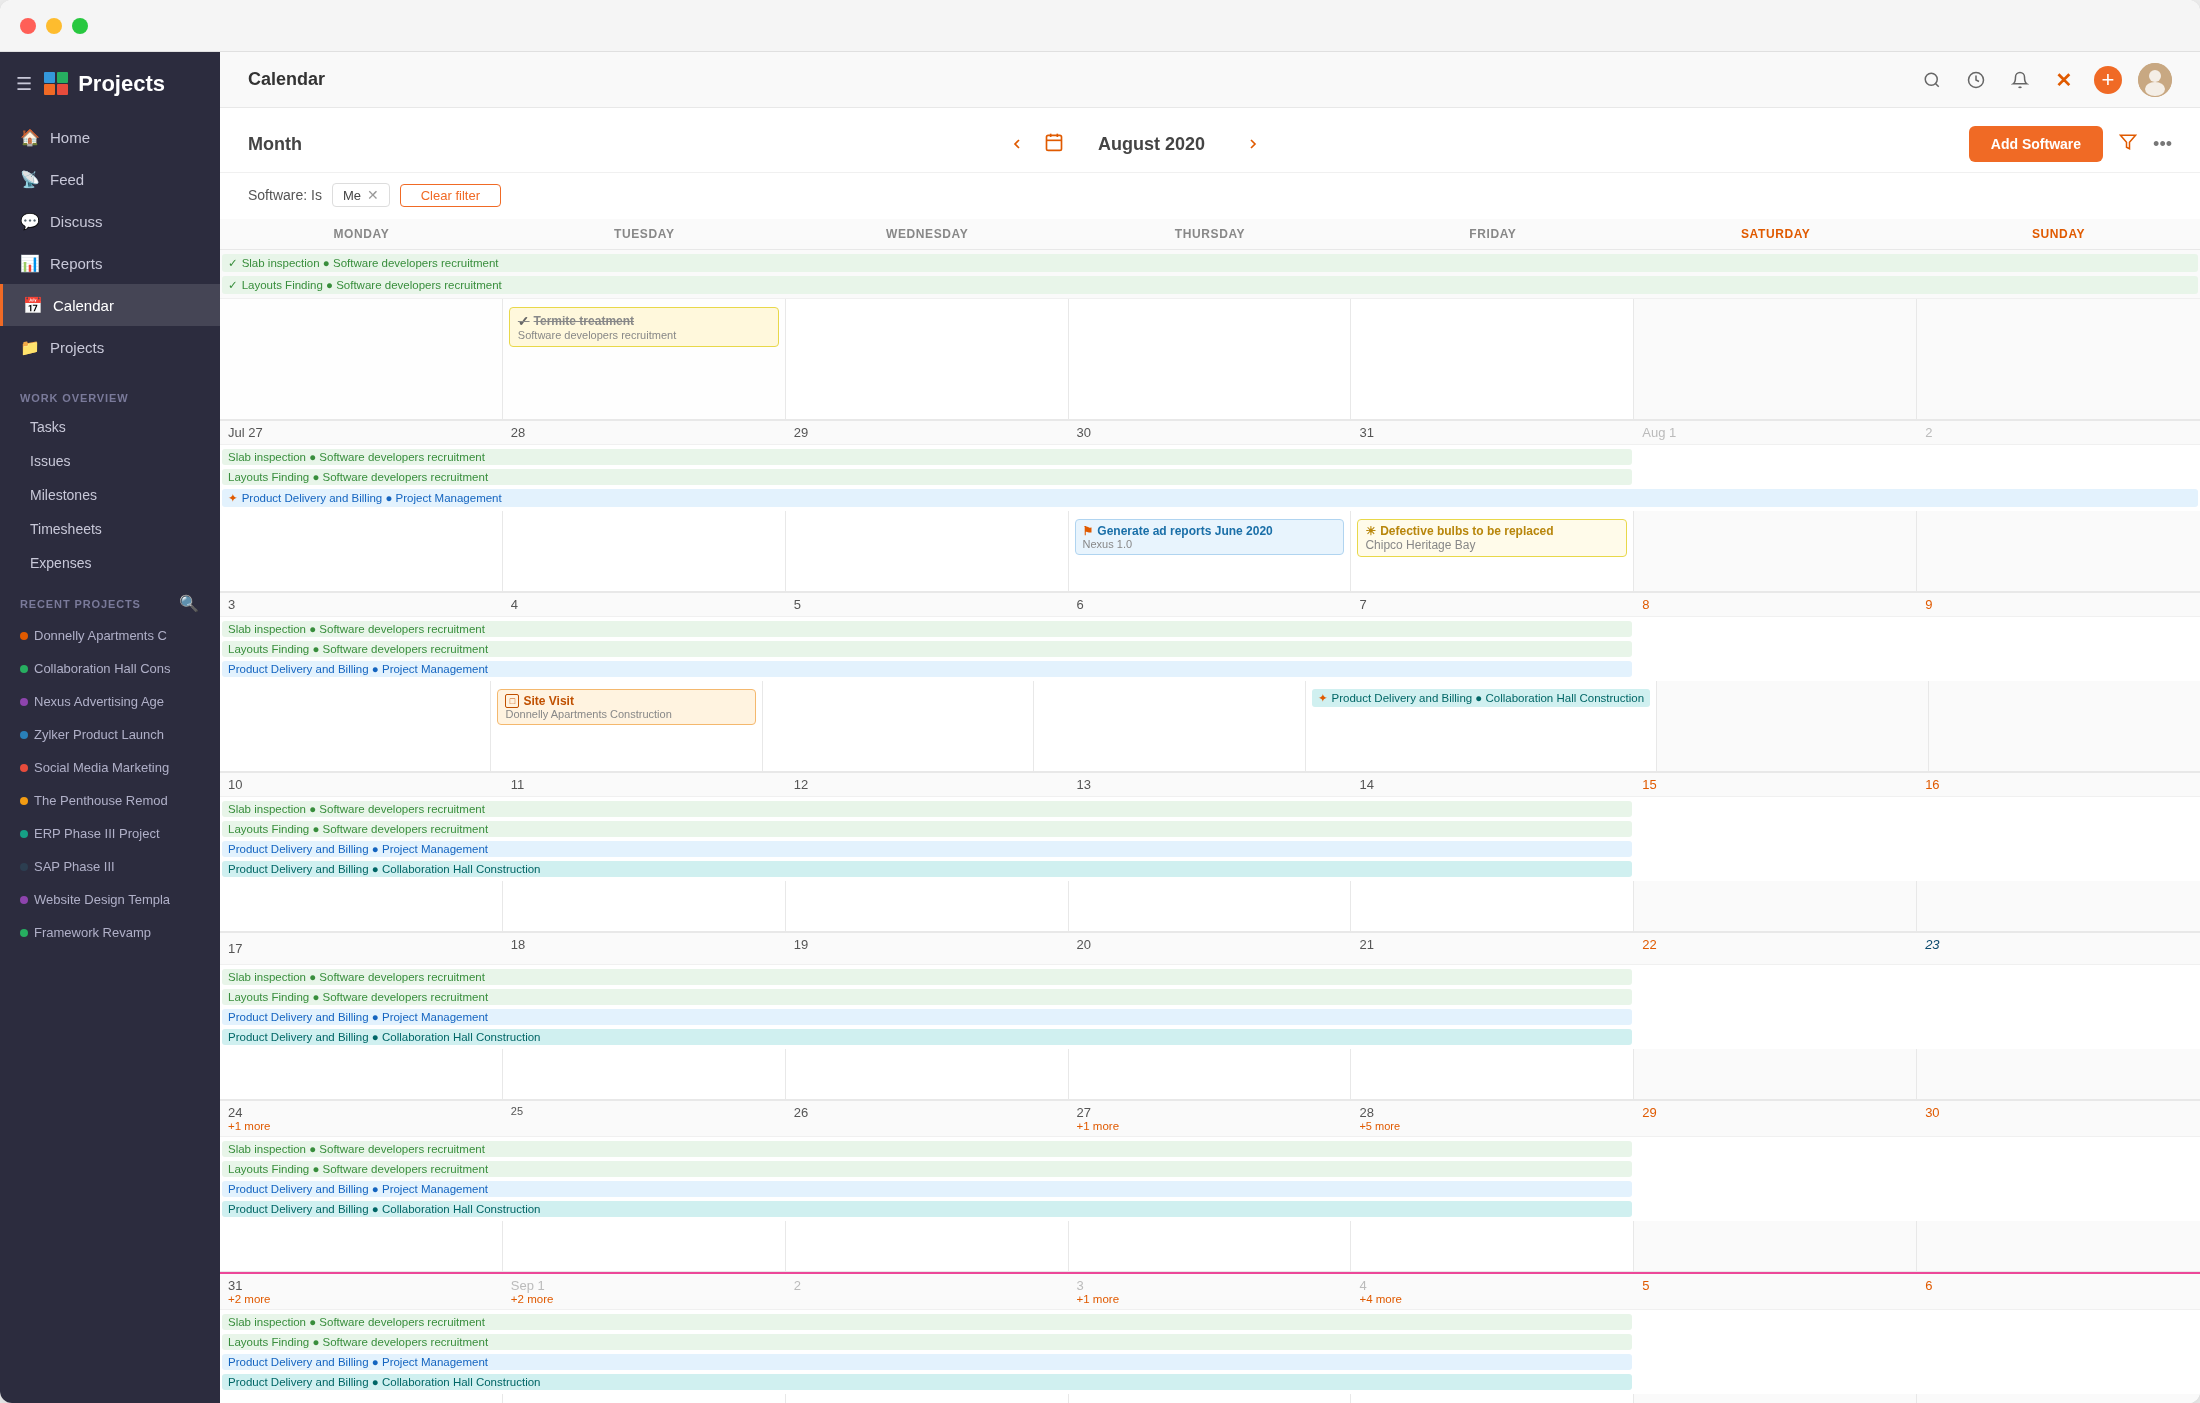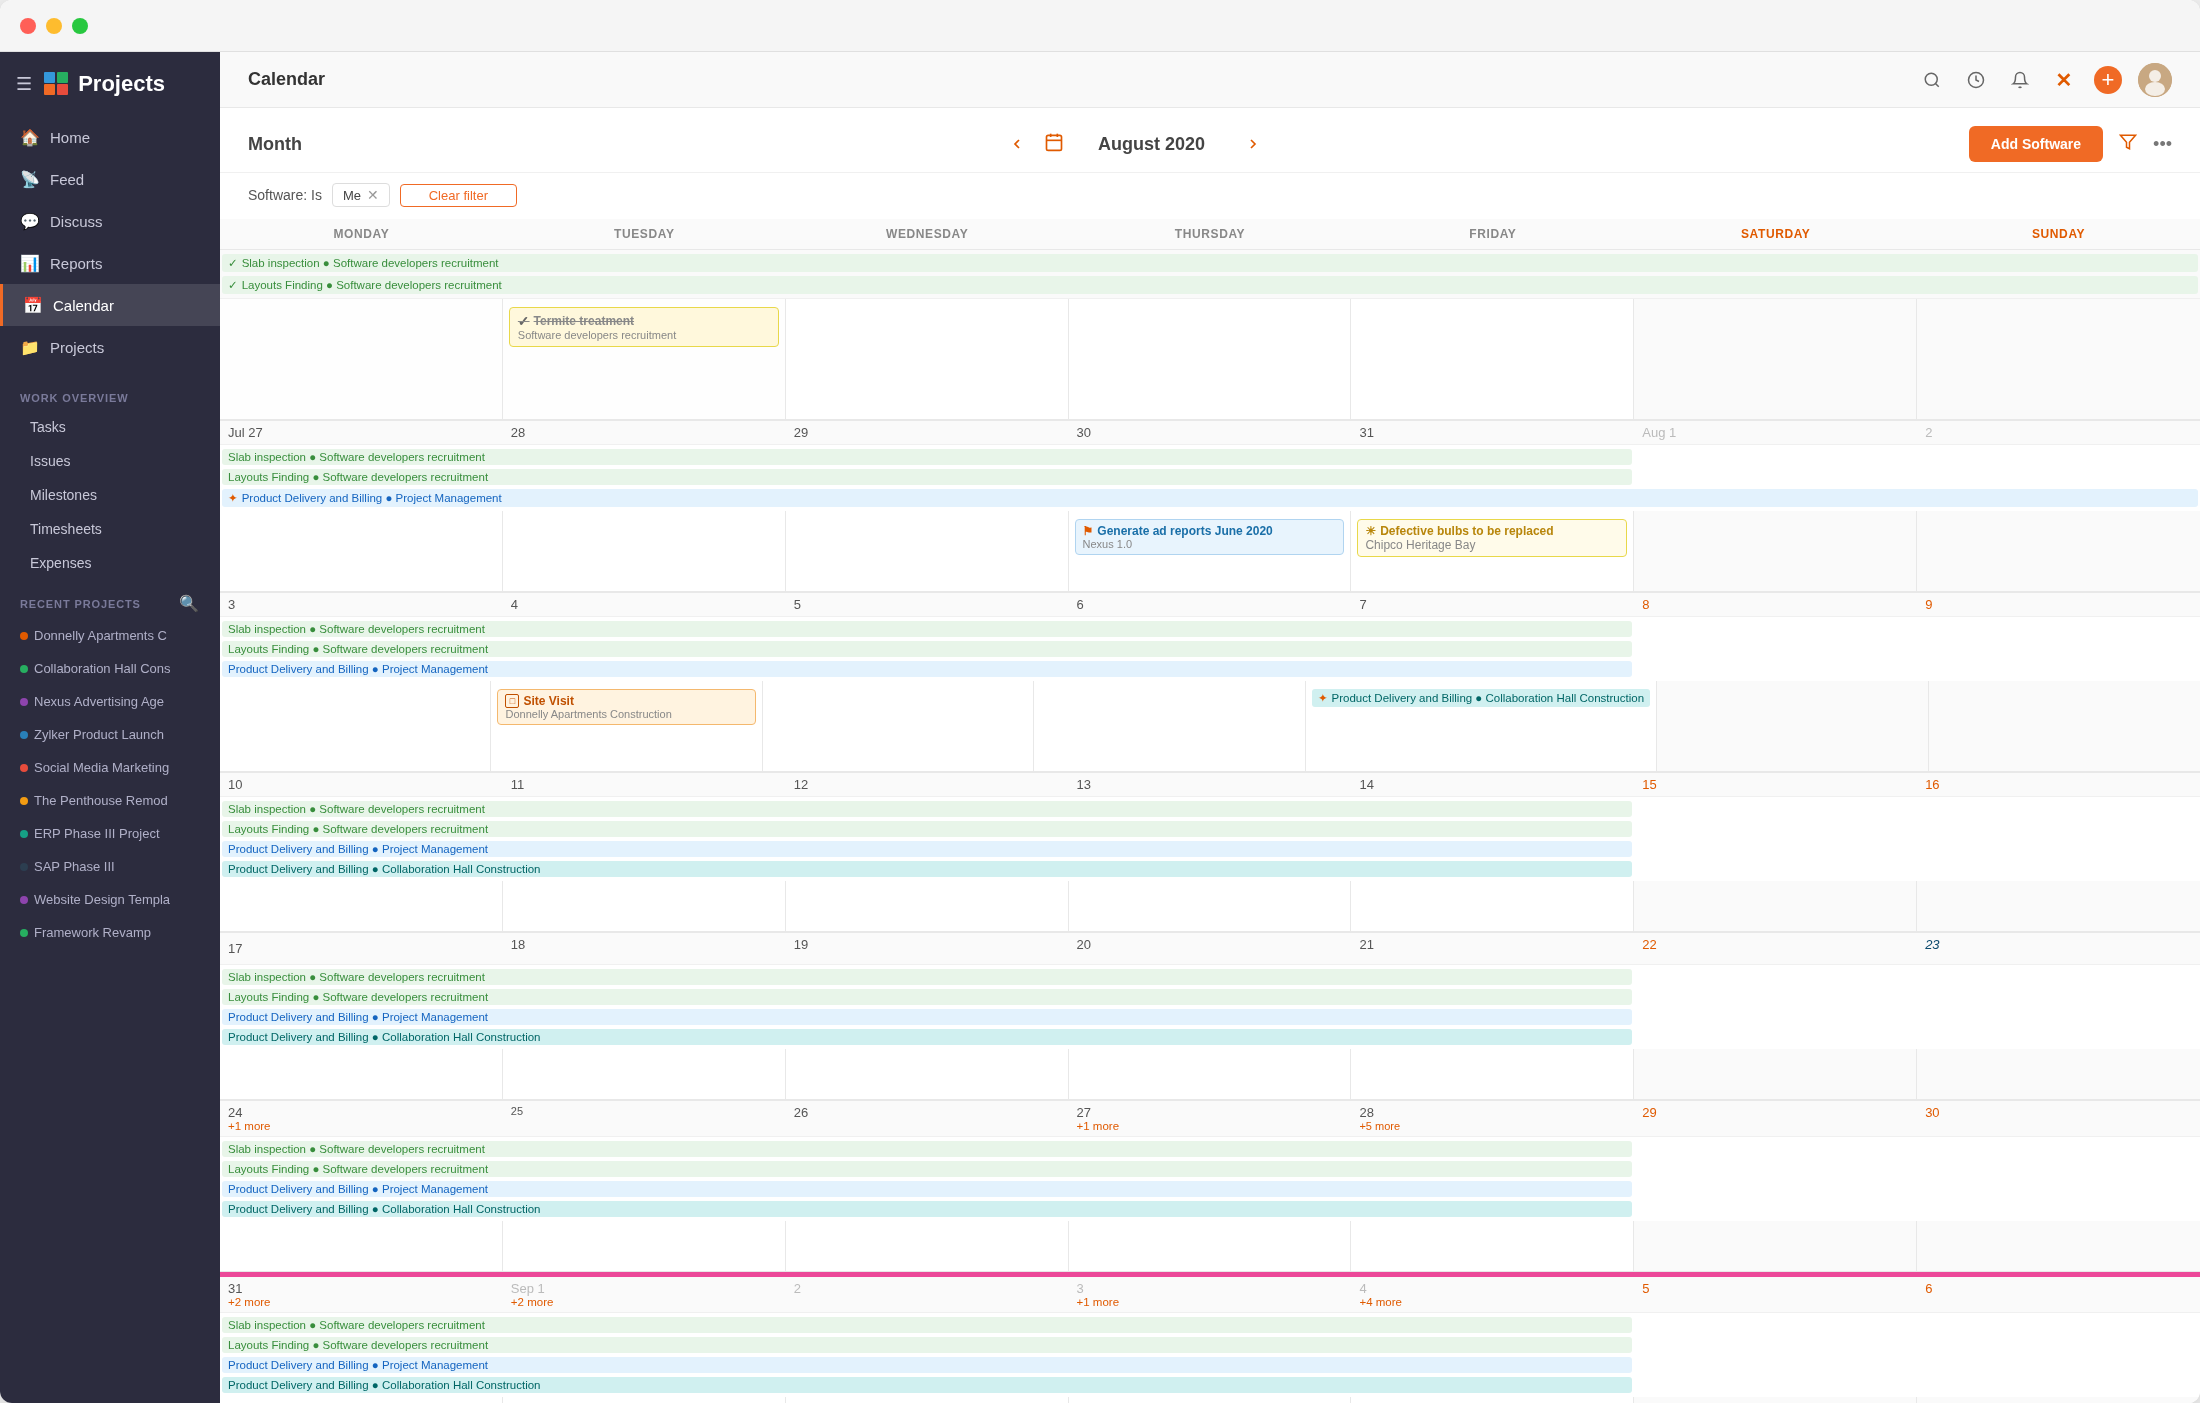--- a/index.html
+++ b/index.html
@@ -40,21 +40,21 @@
     .cal-nav-icon { font-size: 18px; color: #e05a00; }
     .cal-month-label { font-size: 18px; font-weight: 600; color: #444; min-width: 150px; text-align: center; }
     .add-activity-btn { background: #f06a25; color: #fff; border: none; border-radius: 6px; padding: 10px 22px; font-size: 14px; font-weight: 600; cursor: pointer; margin-left: auto; }
     .cal-filter-icon { color: #e05a00; font-size: 18px; cursor: pointer; }
     .cal-more-icon { color: #777; font-size: 18px; cursor: pointer; }
     
     .filter-bar { padding: 10px 28px 12px; display: flex; align-items: center; gap: 10px; flex-shrink: 0; }
     .filter-label { font-size: 14px; color: #555; }
     .filter-tag { background: #fff; border: 1px solid #ddd; border-radius: 4px; padding: 3px 10px; font-size: 13px; color: #444; display: flex; align-items: center; gap: 6px; }
     .filter-tag-close { color: #999; cursor: pointer; font-size: 14px; }
-    .clear-filter-btn { background: #fff; border: 1.5px solid #f06a25; border-radius: 4px; padding: 3px 28px; font-size: 13px; color: #f06a25; cursor: pointer; font-weight: 500; }
+    .clear-filter-btn { background: #fff; border: 1.5px solid #f06a25; border-radius: 4px; padding: 3px 20px; font-size: 13px; color: #f06a25; cursor: pointer; font-weight: 500; }
     
     .calendar-grid { flex: 1; overflow-y: auto; display: flex; flex-direction: column; }
     .cal-day-headers { display: grid; grid-template-columns: repeat(7, 1fr); border-bottom: 1px solid #e8e8e8; background: #fafafa; flex-shrink: 0; }
     .cal-day-header { padding: 8px 10px; font-size: 12px; font-weight: 700; text-align: center; color: #888; letter-spacing: 0.05em; text-transform: uppercase; }
     .cal-day-header.weekend { color: #e05a00; }
     .cal-week-row { display: grid; grid-template-columns: repeat(7, 1fr); border-bottom: 1px solid #e8e8e8; min-height: 120px; }
     .cal-day-cell { border-right: 1px solid #e8e8e8; padding: 4px 6px; font-size: 13px; color: #555; position: relative; min-height: 120px; }
     .cal-day-cell:last-child { border-right: none; }
   </style>
 </head>
@@ -454,21 +454,21 @@
             <div class="cal-day-cell" style="min-height:50px;"></div>
             <div class="cal-day-cell" style="min-height:50px;"></div>
             <div class="cal-day-cell" style="min-height:50px;"></div>
             <div class="cal-day-cell" style="min-height:50px;"></div>
             <div class="cal-day-cell" style="min-height:50px;"></div>
             <div class="cal-day-cell" style="min-height:50px; background:#fafafa;"></div>
             <div class="cal-day-cell" style="min-height:50px; border-right:none; background:#fafafa;"></div>
           </div>
         </div>
 
-        <div style="border-bottom: 5px solid #ec4899;">
+        <div style="border-bottom: 2px solid #ec4899;">
           <div style="display:grid; grid-template-columns: repeat(7, 1fr); border-bottom: 1px solid #f0f0f0; background:#fafafa;">
             <div style="padding:4px 8px; font-size:13px; color:#555; display:flex; flex-direction:column;">
               <span>24</span>
               <span style="color:#e05a00; font-size:11.5px; cursor:pointer;">+1 more</span>
             </div>
             <div style="padding:4px 8px; font-size:11px; color:#555;">25</div>
             <div style="padding:4px 8px; font-size:13px; color:#555;">26</div>
             <div style="padding:4px 8px; font-size:13px; color:#555; display:flex; flex-direction:column;">
               <span>27</span>
               <span style="color:#e05a00; font-size:11.5px; cursor:pointer;">+1 more</span>

